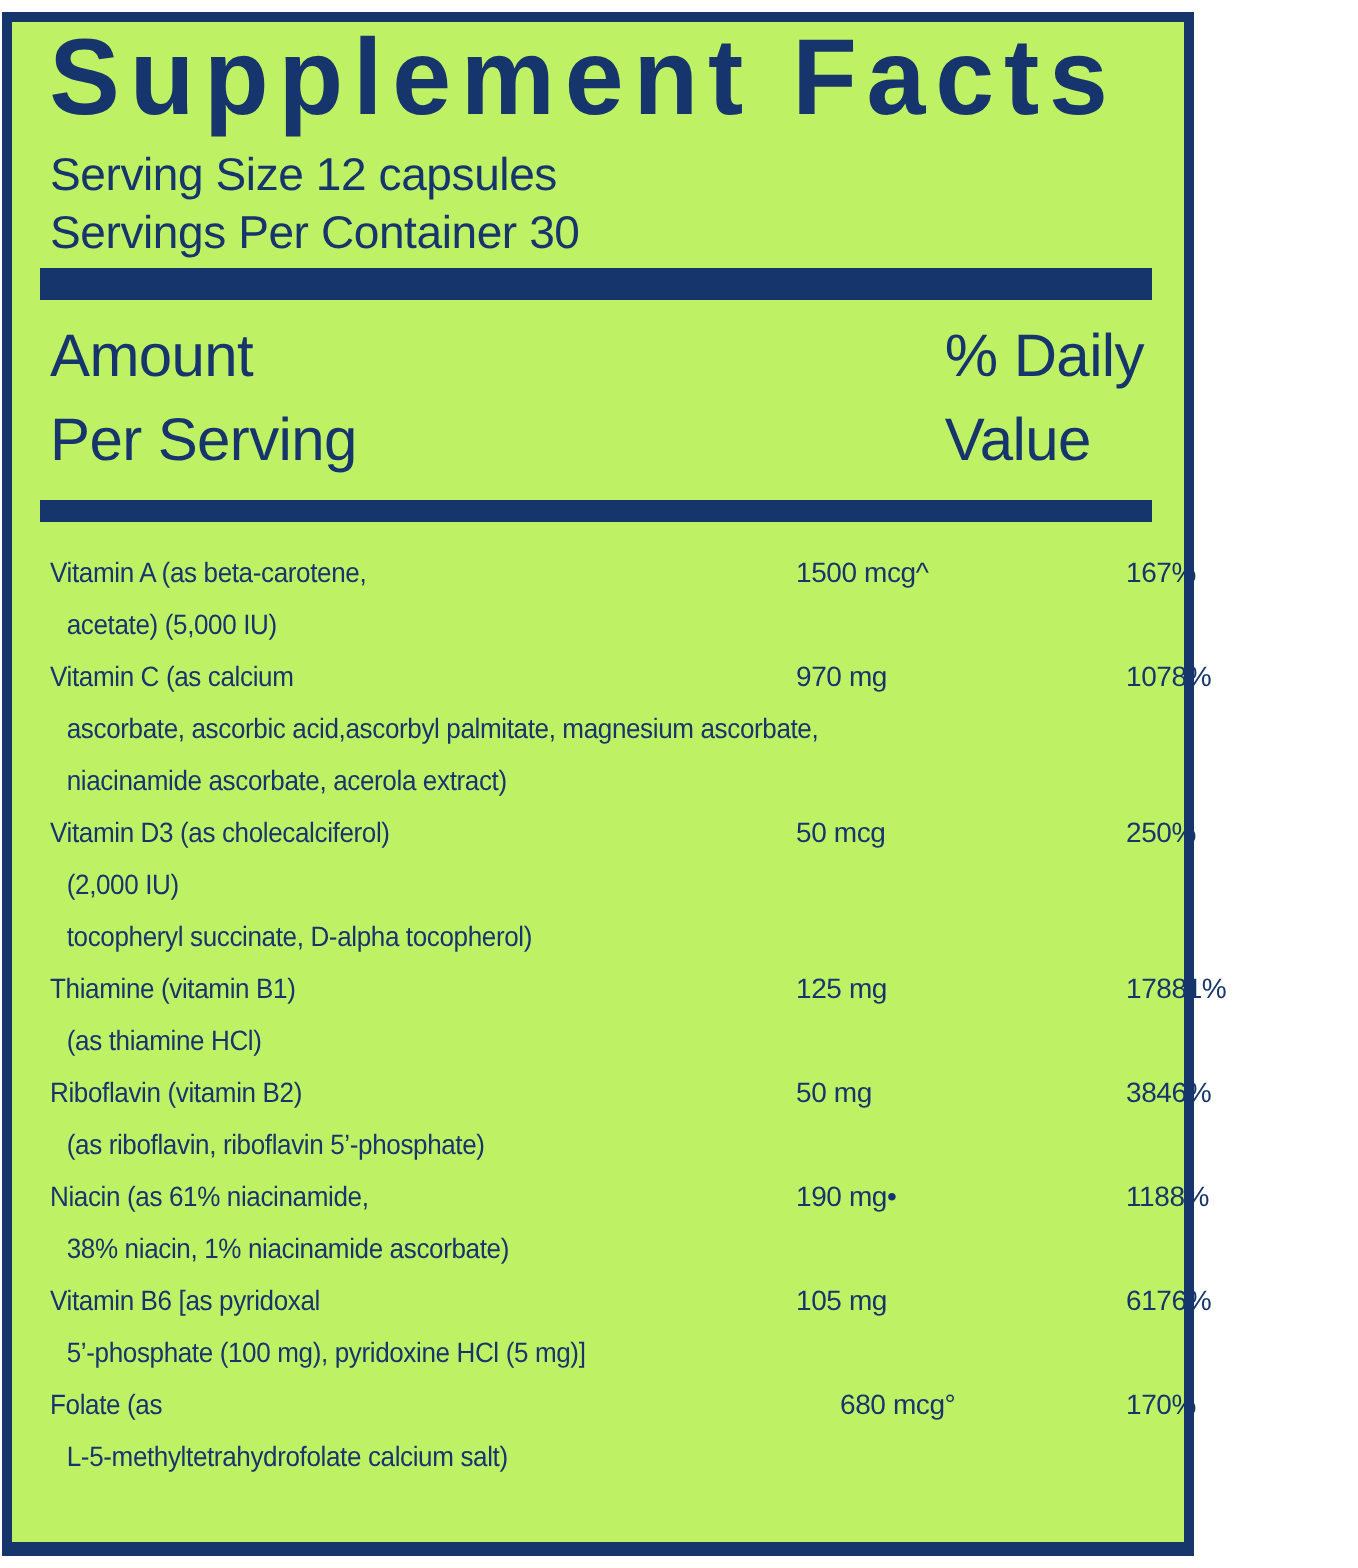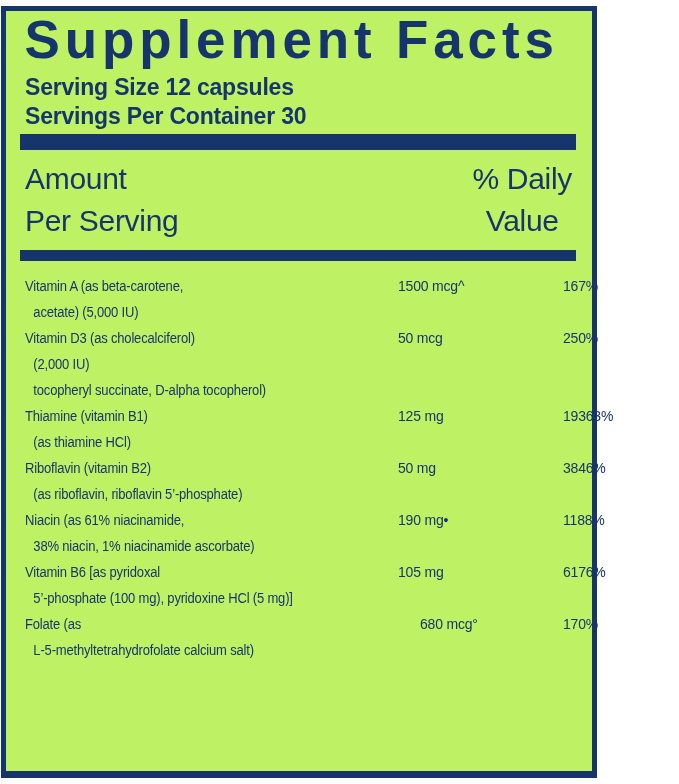--- a/index.html
+++ b/index.html
@@ -24,38 +24,38 @@
     font-size: 54px; line-height: 48px;
     font-weight: bold;
     letter-spacing: 5px;
     white-space: nowrap;
     transform: scaleX(0.98); transform-origin: 0 0;
   }
   .serving-block {
     margin-top: 10px;
     padding: 0 20px 0 19px;
     font-size: 23px; line-height: 29px;
-    font-weight: 700;
+    font-weight: 400;
     letter-spacing: -0.2px;
     white-space: nowrap;
   }
   .rule {
     height: 16px;
     background: var(--navy);
     margin: 3px 16px 0 14px;
   }
   .rule.thin { height: 11px; margin-top: 8px; }
   .col-header {
     margin-top: 8px;
     padding: 0 20px 0 19px;
     display: flex; justify-content: space-between;
     font-size: 30px; line-height: 42px;
     letter-spacing: -0.3px;
   }
-  .col-header .right { text-align: center; margin-left: 36px; }
+  .col-header .right { text-align: left; margin-left: 36px; }
   .rows {
     margin-top: 12px;
     padding: 0 20px 0 19px;
     font-size: 14px; line-height: 26px;
     letter-spacing: -0.2px;
   }
   .row-grid {
     display: grid;
     grid-template-columns: 373px 165px 1fr;
     align-items: baseline;
@@ -100,39 +100,48 @@
 
     <div class="row">
       <div class="row-grid">
         <span class="nname">Vitamin A (as beta-carotene,</span>
         <span class="amount">1500 mcg^</span>
         <span class="dv">167%</span>
       </div>
       <div class="cont">acetate) (5,000 IU)</div>
     </div>
 
+    <div class="row">
+      <div class="row-grid">
+        <span class="nname">Vitamin C (as calcium</span>
+        <span class="amount">970 mg</span>
+        <span class="dv">1078%</span>
+      </div>
+      <div class="cont">ascorbate, ascorbic acid,ascorbyl palmitate, magnesium ascorbate,</div>
+      <div class="cont">niacinamide ascorbate, acerola extract)</div>
+    </div>
 
     <div class="row">
       <div class="row-grid">
         <span class="nname">Vitamin D3 (as cholecalciferol)</span>
         <span class="amount">50 mcg</span>
         <span class="dv">250%</span>
       </div>
       <div class="cont">(2,000 IU)</div>
     </div>
 
     <div class="row">
       <div class="cont">tocopheryl succinate, D-alpha tocopherol)</div>
     </div>
 
     <div class="row">
       <div class="row-grid">
         <span class="nname">Thiamine (vitamin B1)</span>
         <span class="amount">125 mg</span>
-        <span class="dv">19363%</span>
+        <span class="dv">17881%</span>
       </div>
       <div class="cont">(as thiamine HCl)</div>
     </div>
 
     <div class="row">
       <div class="row-grid">
         <span class="nname">Riboflavin (vitamin B2)</span>
         <span class="amount">50 mg</span>
         <span class="dv">3846%</span>
       </div>

